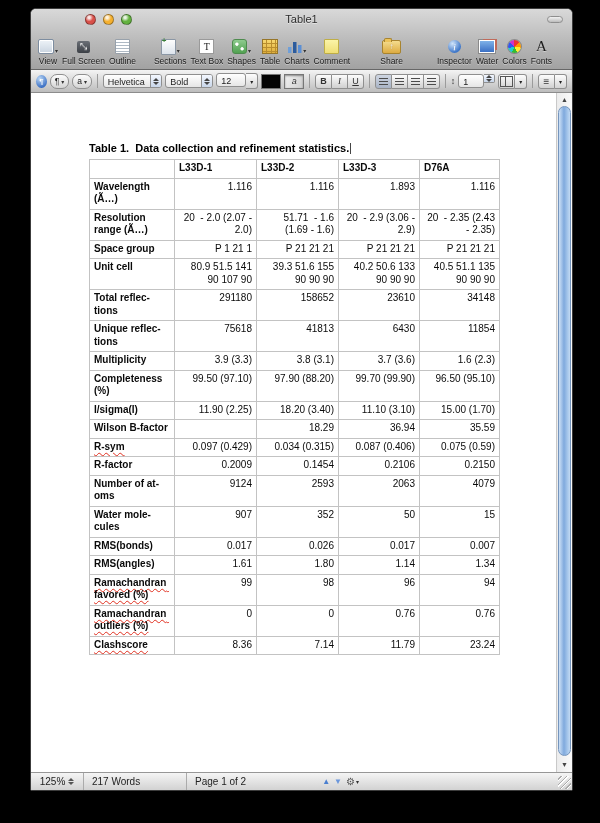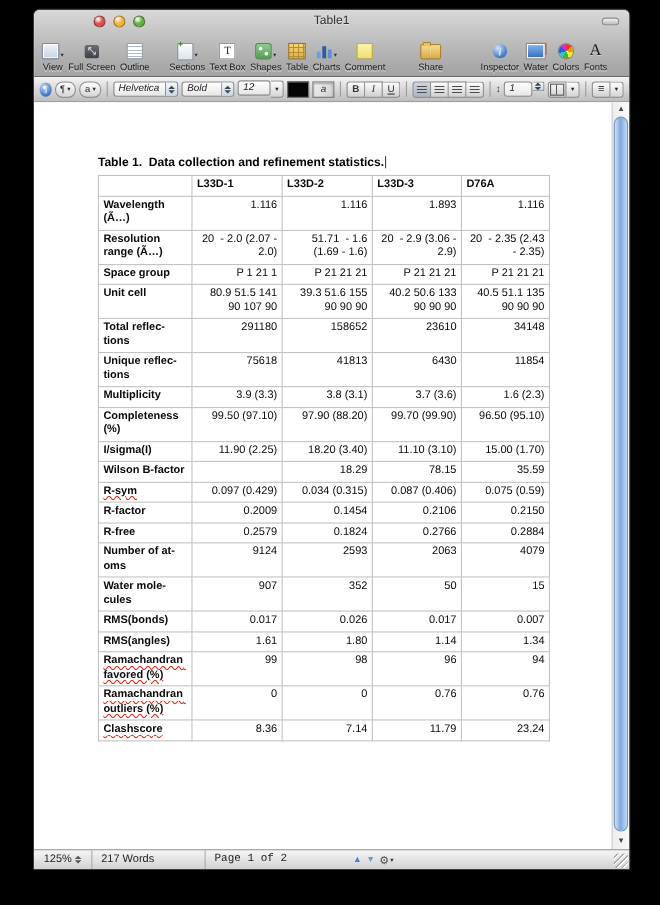--- a/index.html
+++ b/index.html
@@ -40,21 +40,21 @@
   .media-icon{width:14px;height:11px;border:1px solid #fff;background:linear-gradient(#7fb2e8,#3a6fc4);box-shadow:3px -2px 0 -1px #c06a5a,0 0 0 1px #8a8a8a;}
   .colors-icon{width:13px;height:13px;border-radius:50%;background:conic-gradient(#e33 0 14%,#f90 14% 28%,#fe3 28% 43%,#3b3 43% 57%,#2cc 57% 71%,#35e 71% 86%,#c3c 86% 100%);box-shadow:0 0 0 1px rgba(0,0,0,.25);}
   .fonts-icon{color:#1a1a1a;font-size:15px;font-family:"Liberation Serif",serif;}
   .fonts-icon::before{content:"A";}
   
   .formatbar{height:22px;background:linear-gradient(#f4f4f4,#cdcdcd 70%,#bdbdbd);border-bottom:1px solid #8c8c8c;display:flex;align-items:center;gap:3px;padding:0 5px;font-size:9px;color:#222;flex:none;}
   .fsep{width:1px;height:14px;background:#9b9b9b;margin:0 2px;}
   .pilcrow-circle{width:13px;height:13px;border-radius:50%;background:radial-gradient(circle at 35% 28%,#b9d6f5,#3a6fc4 75%);color:#fff;font-size:8px;display:flex;align-items:center;justify-content:center;}
   .chipbtn{height:13px;padding:0 4px;border:1px solid #8f8f8f;border-radius:7px;background:linear-gradient(#fdfdfd,#d4d4d4);display:flex;align-items:center;gap:2px;font-size:8.5px;}
   .chipbtn .dd{margin:0;align-self:center;}
-  .select{height:14px;border:1px solid #8f8f8f;border-radius:3px;background:linear-gradient(#fff,#e6e6e6);display:flex;align-items:flex-start;box-sizing:border-box;font-style:italic;}
+  .select{height:14px;border:1px solid #8f8f8f;border-radius:3px;background:linear-gradient(#fff,#e6e6e6);display:flex;align-items:flex-end;box-sizing:border-box;}
   .select .txt{padding:0 4px;flex:1;white-space:nowrap;overflow:hidden;}
   .stepper{width:10px;height:100%;border-left:1px solid #8f8f8f;display:flex;flex-direction:column;align-items:center;justify-content:center;background:linear-gradient(#f4f8ff,#c8d6ea);border-radius:0 2px 2px 0;}
   .stepper i{border-left:3px solid transparent;border-right:3px solid transparent;display:block;}
   .stepper .up{border-bottom:3px solid #444;margin-bottom:1px;}
   .stepper .dn{border-top:3px solid #444;}
   .sizebox{width:30px;}
   .ddbtn{width:11px;height:14px;border:1px solid #8f8f8f;border-left:none;background:linear-gradient(#fdfdfd,#d4d4d4);display:flex;align-items:center;justify-content:center;font-size:6px;border-radius:0 3px 3px 0;}
   .well{width:22px;height:13px;border:1px solid #777;box-shadow:inset 0 1px 2px rgba(0,0,0,.4);}
   .well.black{background:#050505;}
   .well.hl{background:linear-gradient(120deg,#f2f2f2,#cfcfcf);display:flex;align-items:center;justify-content:center;font-size:9px;font-style:italic;color:#333;}
@@ -85,21 +85,21 @@
   .sarrow{position:absolute;left:0;right:0;text-align:center;font-size:7px;color:#444;}
   .sarrow.top{top:3px;}
   .sarrow.bot{bottom:4px;}
   .thumb{position:absolute;left:1px;width:13px;top:13px;height:650px;border-radius:7px;border:1px solid #7595bd;box-sizing:border-box;background:linear-gradient(90deg,#cfe2f7,#7fa9dd 45%,#a9c9ec 80%,#c2d9f2);}
   
   .statusbar{height:17px;background:linear-gradient(#f5f5f5,#d2d2d2);border-top:1px solid #979797;display:flex;align-items:stretch;font-size:10px;color:#222;flex:none;position:relative;}
   .ssec{display:flex;align-items:center;border-right:1px solid #ababab;padding:0 8px;}
   .ssec.zoom{width:36px;gap:3px;justify-content:center;}
   .ssec.words{width:86px;}
   .ssec.pages{width:230px;border-right:none;gap:4px;}
-  .pagetext{margin-right:56px;font-family:Liberation Mono, monospace;}
+  .pagetext{margin-right:72px;}
   .navarr{font-size:8px;color:#4a7fd0;}
   .navarr.dnb{color:#6b97dc;}
   .gear{font-size:10px;color:#555;display:flex;align-items:center;gap:1px;}
   .gear .dd{font-size:6px;}
   .zstep{display:flex;flex-direction:column;justify-content:center;}
   .zstep i{border-left:3px solid transparent;border-right:3px solid transparent;display:block;}
   .zstep .up{border-bottom:3px solid #555;margin-bottom:1px;}
   .zstep .dn{border-top:3px solid #555;}
   .grip{position:absolute;right:1px;bottom:1px;width:13px;height:13px;background:repeating-linear-gradient(135deg,transparent 0 2px,#aaa 2px 3px,#fff 3px 4px);}
 </style>
@@ -369,43 +369,36 @@
               <td class="rowlabel">I/sigma(I)</td>
               <td class="val">11.90 (2.25)</td>
               <td class="val">18.20 (3.40)</td>
               <td class="val">11.10 (3.10)</td>
               <td class="val">15.00 (1.70)</td>
             </tr>
             <tr>
               <td class="rowlabel">Wilson B-factor</td>
               <td class="val"></td>
               <td class="val">18.29</td>
-              <td class="val">78.15</td>
+              <td class="val">36.94</td>
               <td class="val">35.59</td>
             </tr>
             <tr>
               <td class="rowlabel sp">R-sym</td>
               <td class="val">0.097 (0.429)</td>
               <td class="val">0.034 (0.315)</td>
               <td class="val">0.087 (0.406)</td>
               <td class="val">0.075 (0.59)</td>
             </tr>
             <tr>
               <td class="rowlabel">R-factor</td>
               <td class="val">0.2009</td>
               <td class="val">0.1454</td>
               <td class="val">0.2106</td>
               <td class="val">0.2150</td>
-            </tr>
-            <tr>
-              <td class="rowlabel">R-free</td>
-              <td class="val">0.2579</td>
-              <td class="val">0.1824</td>
-              <td class="val">0.2766</td>
-              <td class="val">0.2884</td>
             </tr>
             <tr>
               <td class="rowlabel">Number of at­oms</td>
               <td class="val">9124</td>
               <td class="val">2593</td>
               <td class="val">2063</td>
               <td class="val">4079</td>
             </tr>
             <tr>
               <td class="rowlabel">Water mole­cules</td>

